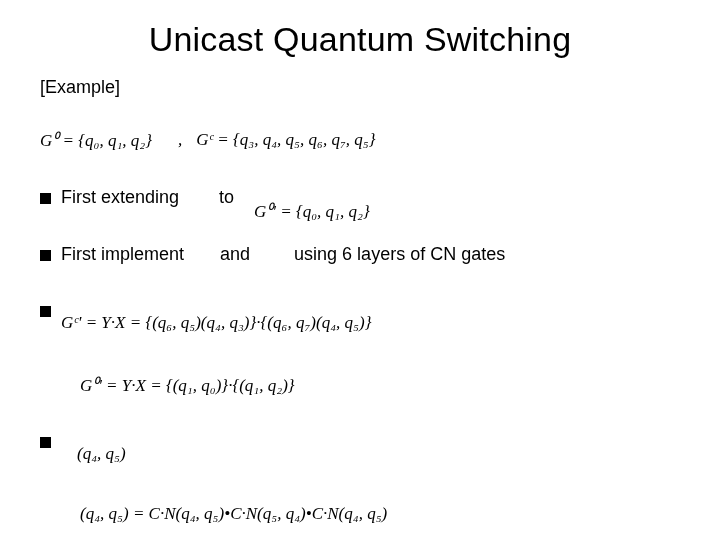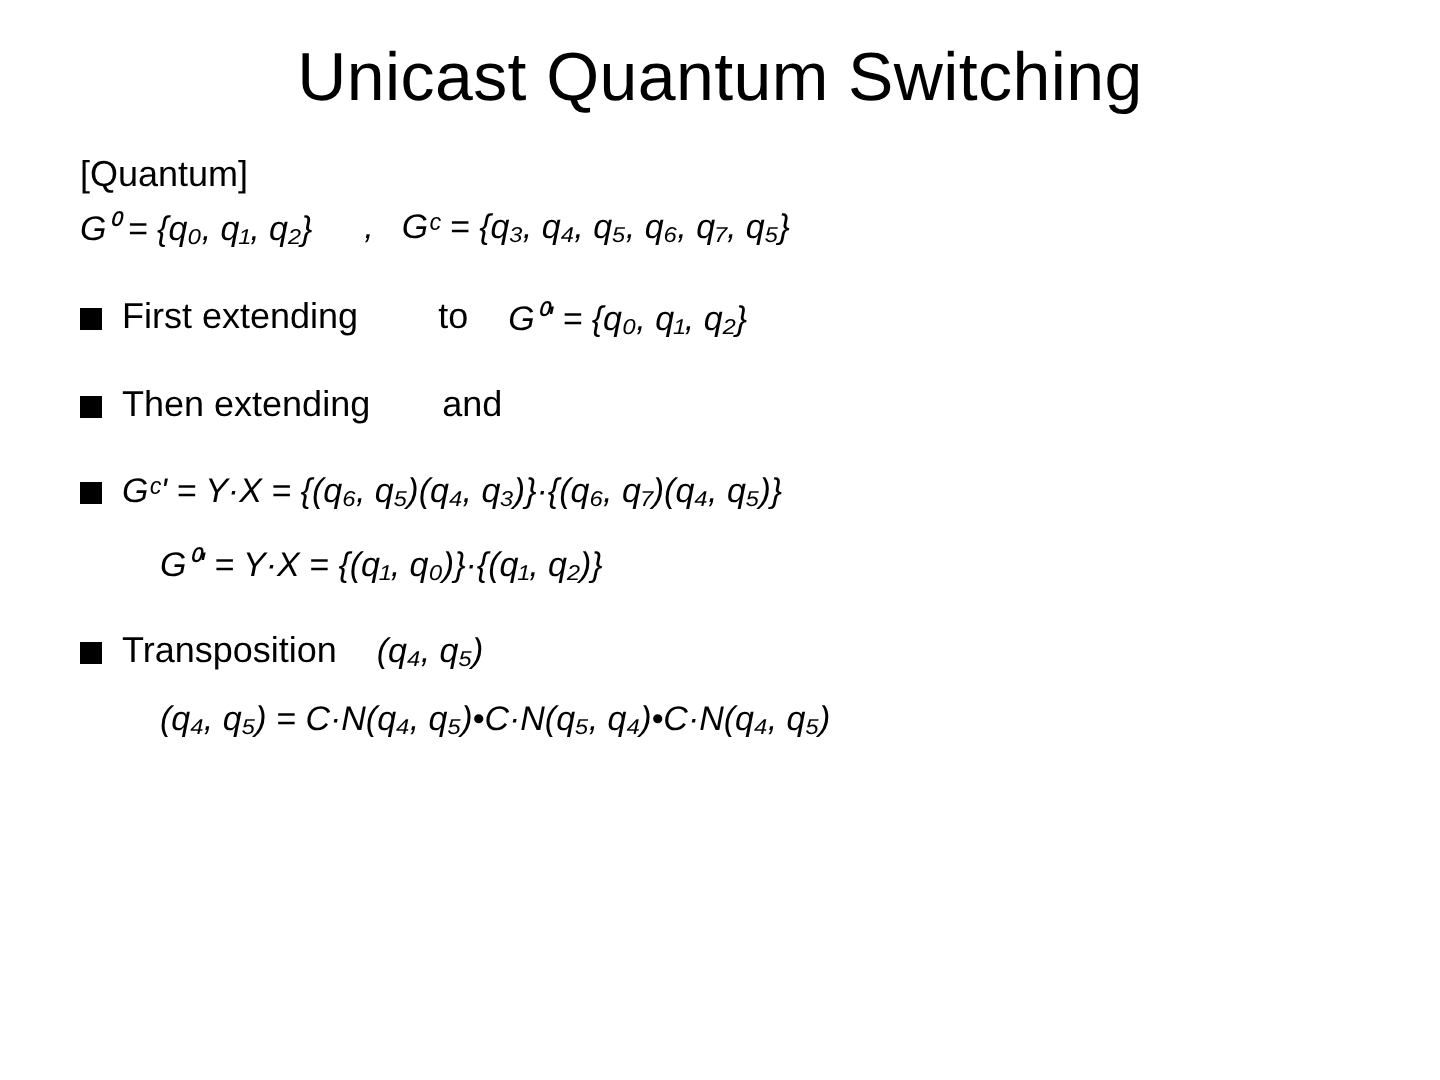--- a/index.html
+++ b/index.html
@@ -41,37 +41,38 @@
   .bullet::before {
     content: "";
     display: inline-block;
     width: 11px;
     height: 11px;
     background: #000;
     margin-right: 6px;
     vertical-align: -1px;
   }
   .math {
-    font-family: Liberation Sans, sans-serif;
+    font-family: Liberation Serif, serif;
     font-style: italic;
     font-size: 17px;
     white-space: nowrap;
+    margin-top: 26px;
   }
   .indent { padding-left: 40px; }
 </style>
 </head>
 <body>
 
 <div class="slide">
 
   <div class="title">Unicast Quantum Switching</div>
 
   <div class="body">
 
-    <div class="line">[Quantum]</div>
+    <div class="line">[Example]</div>
 
     <div class="line">
       <span class="math">G⁰ = {q₀, q₁, q₂}</span>
       <span style="width:18px;"></span>
       <span class="math">,</span>
       <span style="width:6px;"></span>
       <span class="math">Gᶜ = {q₃, q₄, q₅, q₆, q₇, q₅}</span>
     </div>
 
     <div class="gap"></div>
@@ -82,42 +83,42 @@
       <span style="width:32px;"></span>
       <span>to</span>
       <span style="width:12px;"></span>
       <span class="math">G⁰ʹ = {q₀, q₁, q₂}</span>
     </div>
 
     <div class="gap"></div>
 
     <div class="line">
       <span class="bullet"></span>
-      <span>Then extending</span>
+      <span>First implement</span>
       <span style="width:28px;"></span>
       <span>and</span>
       <span style="width:36px;"></span>
+      <span>using 6 layers of CN gates</span>
     </div>
 
     <div class="gap"></div>
 
     <div class="line">
       <span class="bullet"></span>
       <span class="math">Gᶜʹ = Y·X = {(q₆, q₅)(q₄, q₃)}·{(q₆, q₇)(q₄, q₅)}</span>
     </div>
     <div class="gap-sm"></div>
     <div class="line indent">
       <span class="math">G⁰ʹ = Y·X = {(q₁, q₀)}·{(q₁, q₂)}</span>
     </div>
 
     <div class="gap"></div>
 
     <div class="line">
       <span class="bullet"></span>
-      <span>Transposition</span>
       <span style="width:12px;"></span>
       <span class="math">(q₄, q₅)</span>
       <span style="width:12px;"></span>
     </div>
 
     <div class="gap-sm"></div>
 
     <div class="line indent">
       <span class="math">(q₄, q₅) = C·N(q₄, q₅)•C·N(q₅, q₄)•C·N(q₄, q₅)</span>
     </div>

